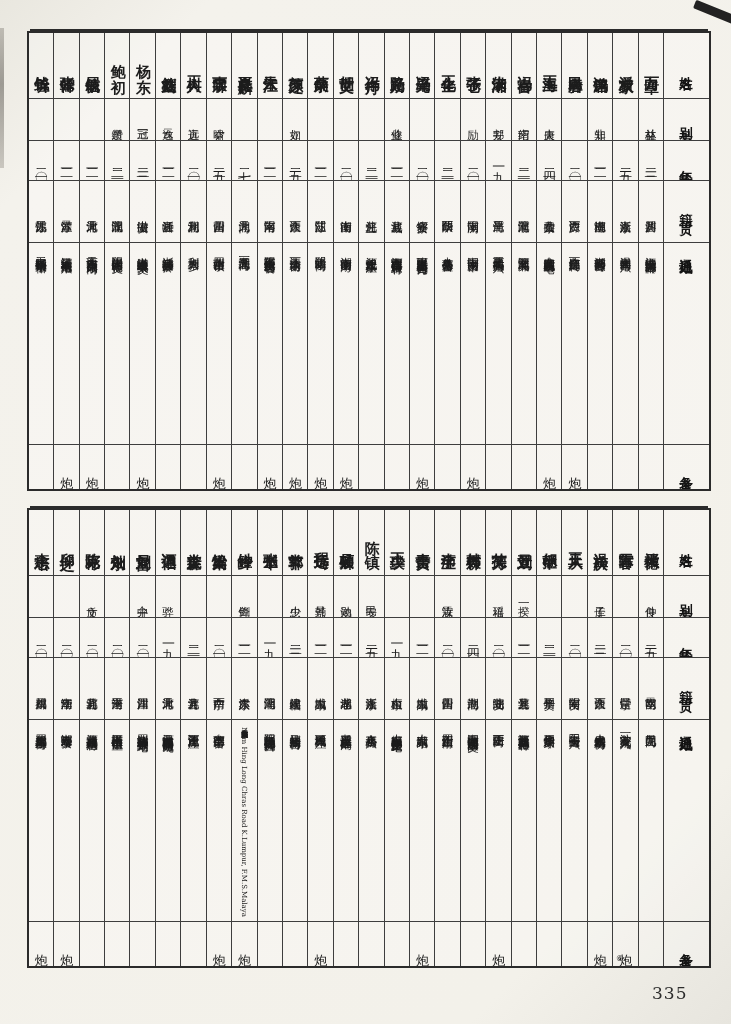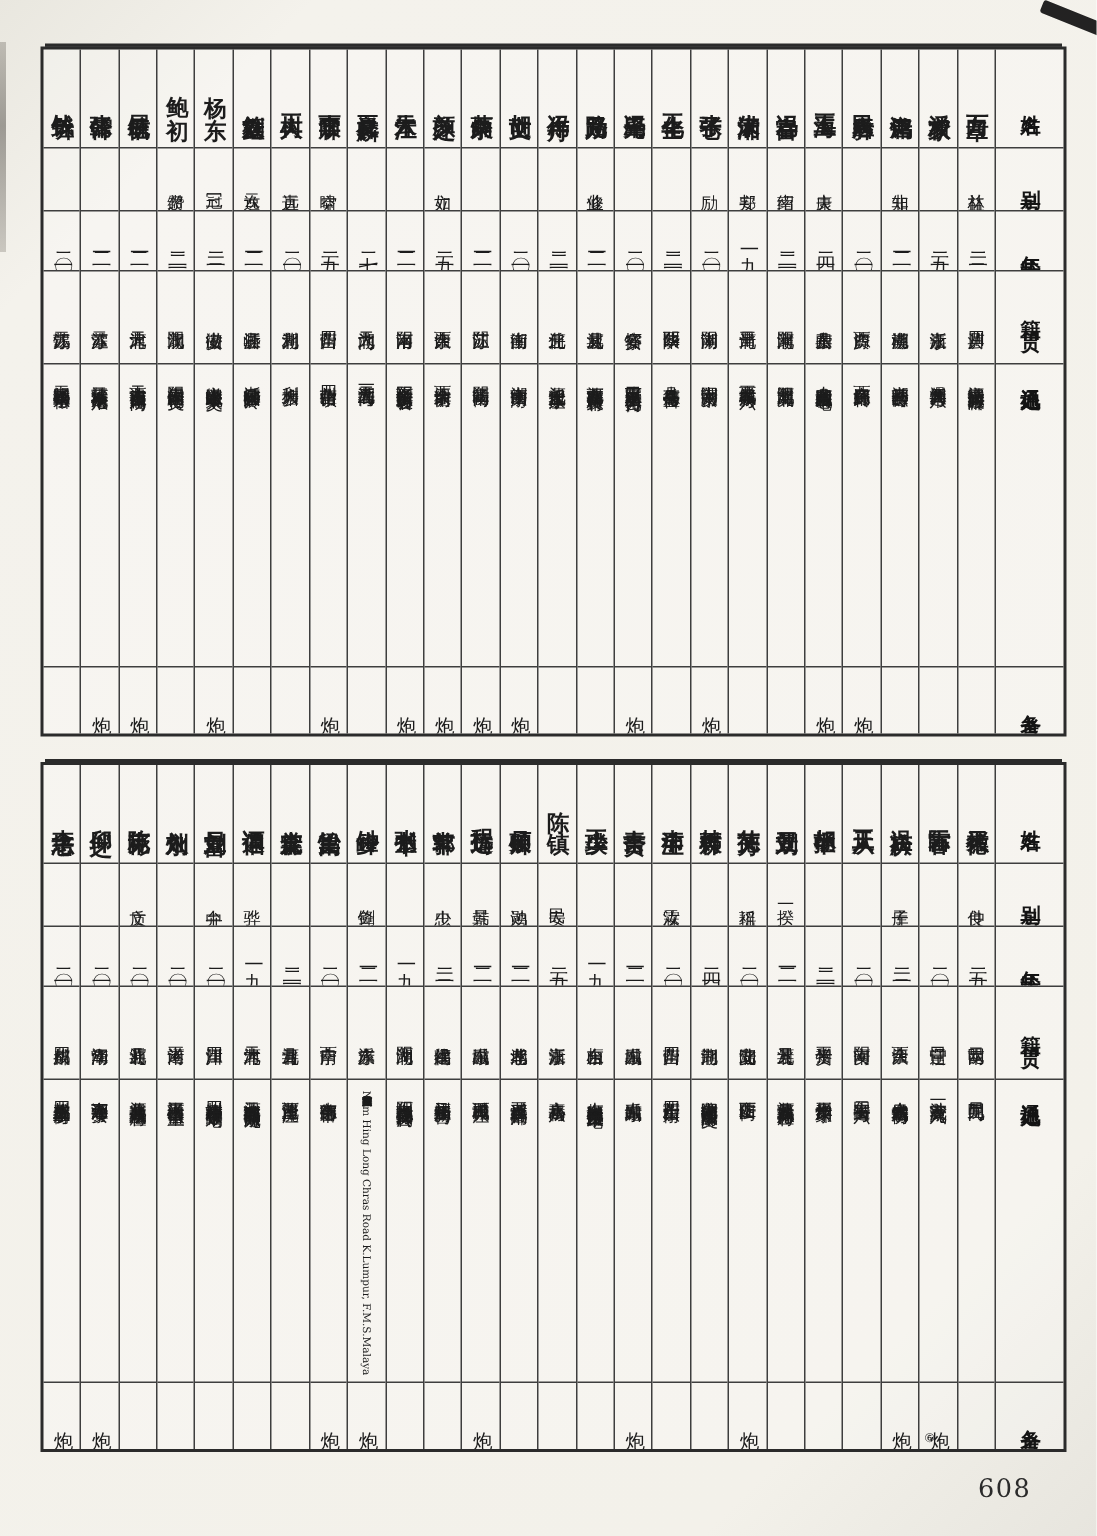--- a/index.html
+++ b/index.html
@@ -1108,14 +1108,14 @@
         </div>
         <div class="cell c-addr">
           <span class="vtext">四川成都东玉沙街五二号</span>
         </div>
         <div class="cell c-remark">
           <span class="vtext">炮</span>
         </div>
       </div>
     </section>
 
-  <div class="page-number">608</div>
+  <div class="page-number">335</div>
 </div>
 
 </body></html>

